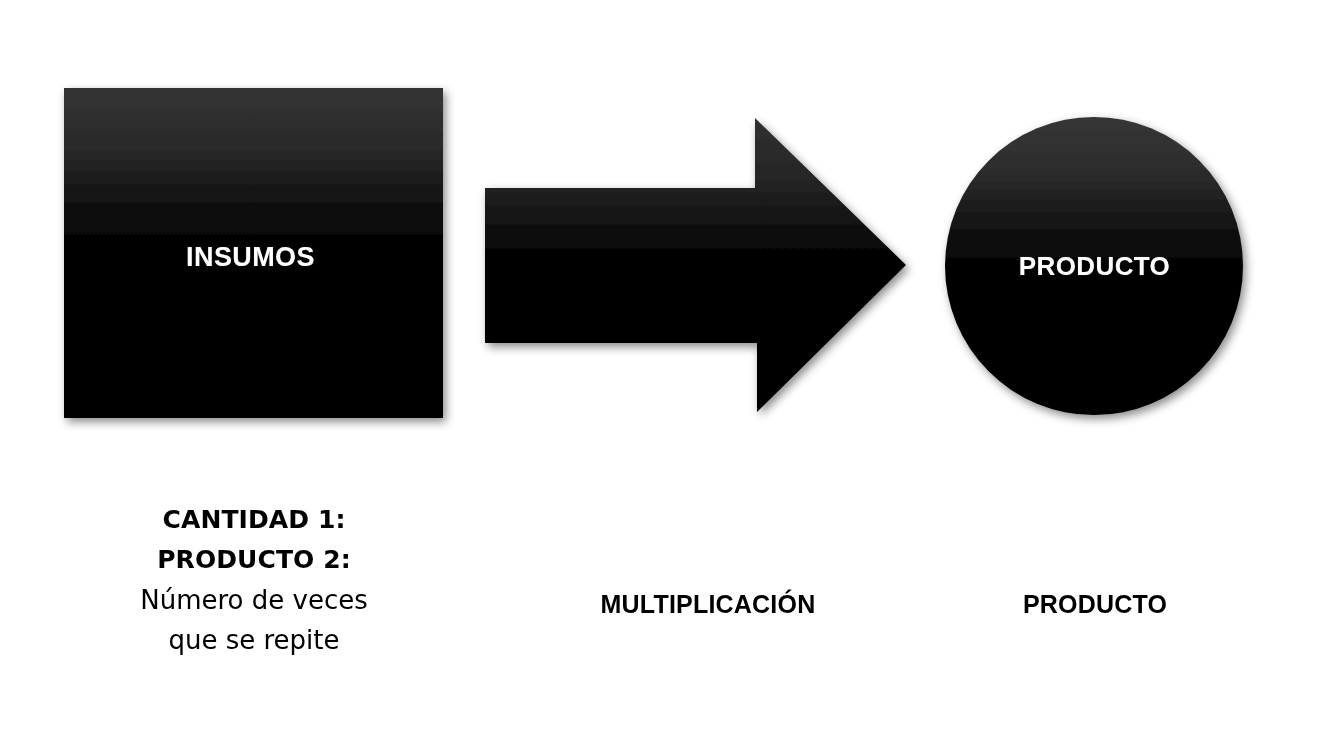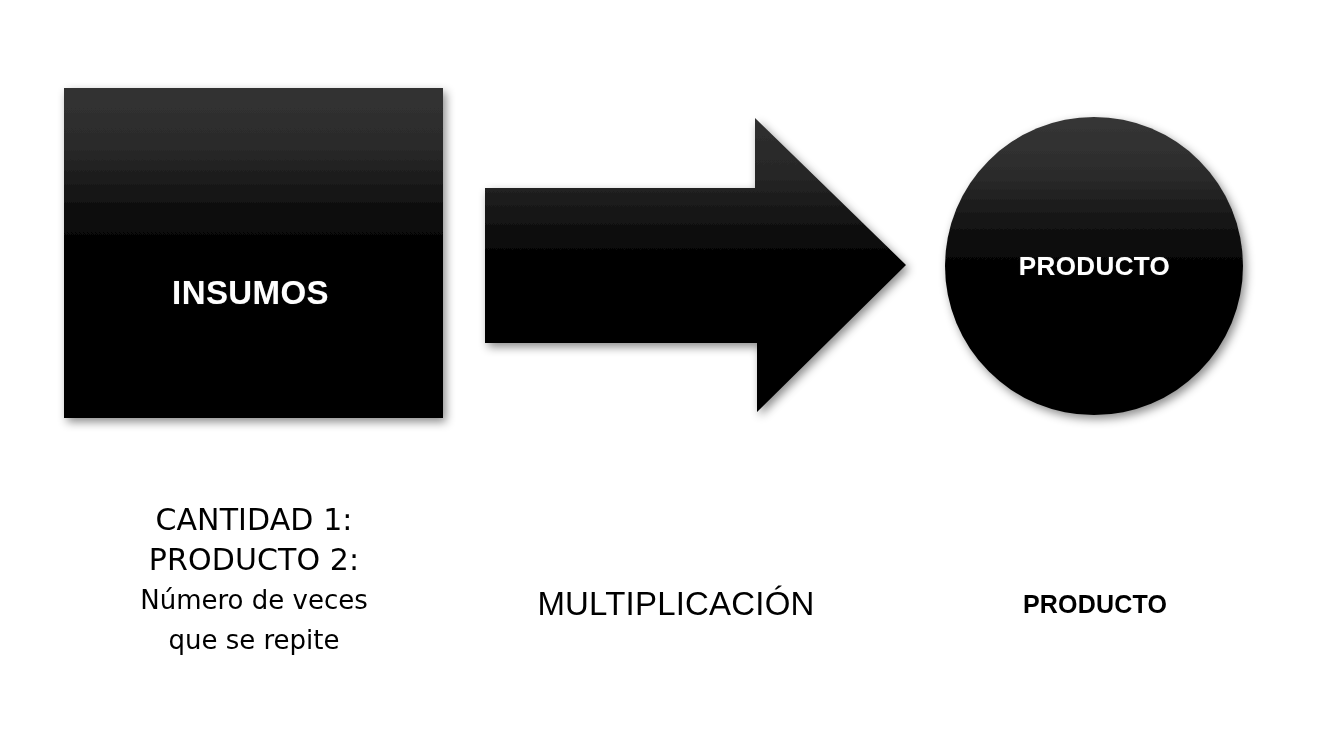--- a/index.html
+++ b/index.html
@@ -45,23 +45,22 @@
     letter-spacing: 0.4px;
     white-space: nowrap;
     text-align: center;
     text-shadow: 0 0 1px rgba(255,255,255,0.35);
   }
 
   #label-insumos {
     left: 64px;
     top: 240px;
     width: 373px;
-    font-size: 33px;
+    font-size: 27px;
     line-height: 34px;
-    margin-top: 36px;
   }
 
   #label-metodo {
     left: 485px;
     top: 249px;
     width: 270px;
     font-size: 26px;
     line-height: 33px;
   }
 
@@ -82,36 +81,36 @@
 
   #caption-insumos {
     left: 54px;
     top: 500px;
     width: 400px;
     font-family: "DejaVu Sans", sans-serif;
     font-size: 25px;
     line-height: 40px;
   }
   #caption-insumos .cap-strong {
-    font-weight: normal;
-    font-size: 30px;
+    font-weight: bold;
+    font-size: 25px;
     letter-spacing: 0.1px;
   }
   #caption-insumos .cap-normal {
     font-weight: normal;
     font-size: 26px;
   }
 
   #caption-metodo {
-    left: 491px;
+    left: 523px;
     top: 588px;
     width: 370px;
     font-family: "Liberation Sans", sans-serif;
-    font-weight: normal;
-    font-size: 33px;
+    font-weight: bold;
+    font-size: 25px;
     line-height: 32px;
     letter-spacing: 0.2px;
   }
 
   #caption-producto {
     left: 950px;
     top: 588px;
     width: 290px;
     font-family: "Liberation Sans", sans-serif;
     font-weight: bold;

